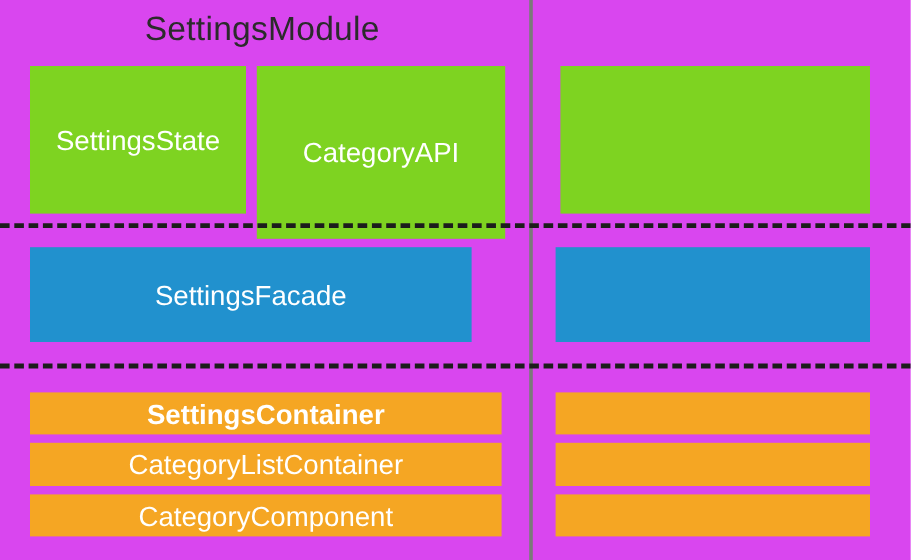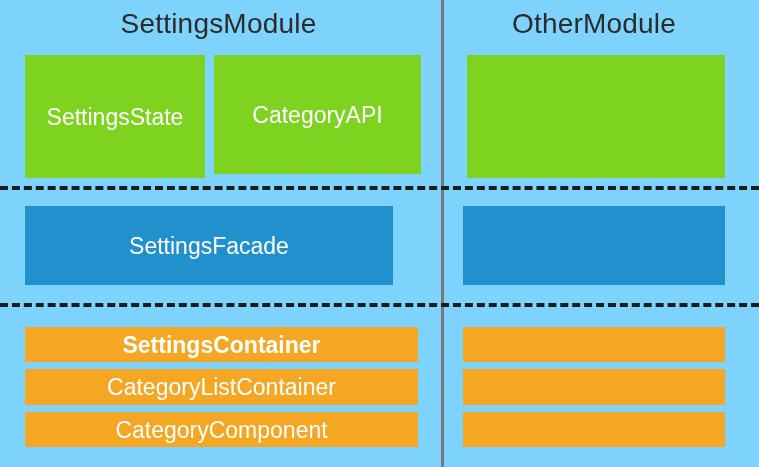--- a/index.html
+++ b/index.html
@@ -8,21 +8,21 @@
     padding: 0;
     background: #ffffff;
   }
   body {
     font-family: "Liberation Sans", sans-serif;
   }
   #diagram-root {
     position: relative;
     width: 759px;
     height: 467px;
-    background: #7dd3fc;
+    background: #d946ef;
     overflow: hidden;
   }
 
   
   .module-title {
     position: absolute;
     font-family: "Liberation Sans", sans-serif;
     font-weight: 300;
     font-size: 28px;
     line-height: 32px;
@@ -76,21 +76,21 @@
     line-height: 26px;
     white-space: nowrap;
     box-sizing: border-box;
   }
   .node-green  { background: #7ed321; }
   .node-blue   { background: #2191ce; }
   .node-orange { background: #f5a623; }
 
   
   #box-settings-state { left: 25px;  top: 55px;  width: 180px; height: 123px; }
-  #box-category-api   { left: 214px; top: 55px;  width: 207px; height: 119px; }
+  #box-category-api   { left: 214px; top: 55px;  width: 207px; height: 144px; }
   #box-other-state    { left: 467px; top: 55px;  width: 258px; height: 123px; }
 
   
   #box-settings-facade { left: 25px;  top: 206px; width: 368px; height: 79px; }
   #box-other-facade    { left: 463px; top: 206px; width: 262px; height: 79px; }
 
   
   #box-settings-container      { left: 25px; top: 327px; width: 393px; height: 35px; font-weight: bold; }
   #box-category-list-container { left: 25px; top: 369px; width: 393px; height: 36px; }
   #box-category-component      { left: 25px; top: 412px; width: 393px; height: 35px; }
@@ -99,21 +99,20 @@
   #box-other-container-2 { left: 463px; top: 369px; width: 262px; height: 36px; }
   #box-other-container-3 { left: 463px; top: 412px; width: 262px; height: 35px; }
 </style>
 </head>
 <body>
 
 <div id="diagram-root">
 
   <div id="title-settings-module" class="module-title">SettingsModule</div>
 
-  <div id="title-other-module" class="module-title">OtherModule</div>
 
   <div class="module-divider"></div>
 
   <div id="box-settings-state" class="node-box node-green">SettingsState</div>
 
   <div id="box-category-api" class="node-box node-green">CategoryAPI</div>
 
   <div id="box-other-state" class="node-box node-green"></div>
 
   <div id="layer-divider-top" class="layer-divider"></div>

